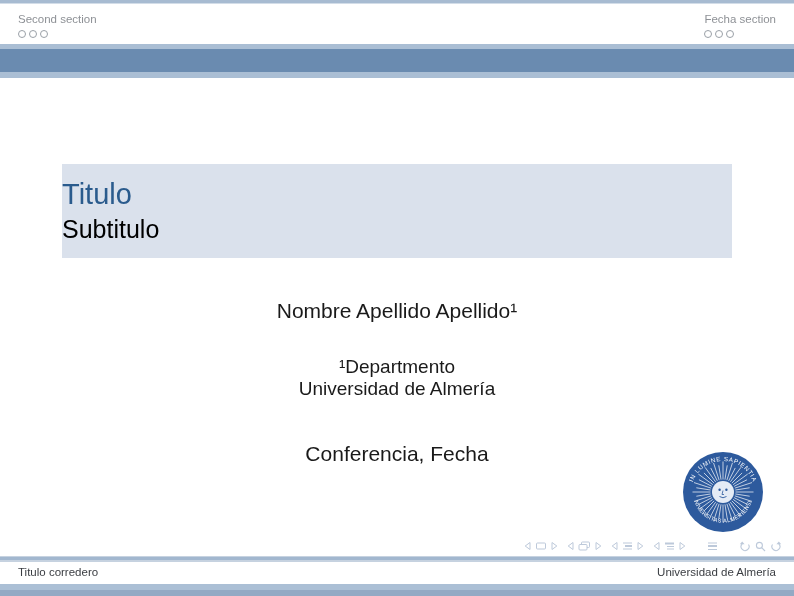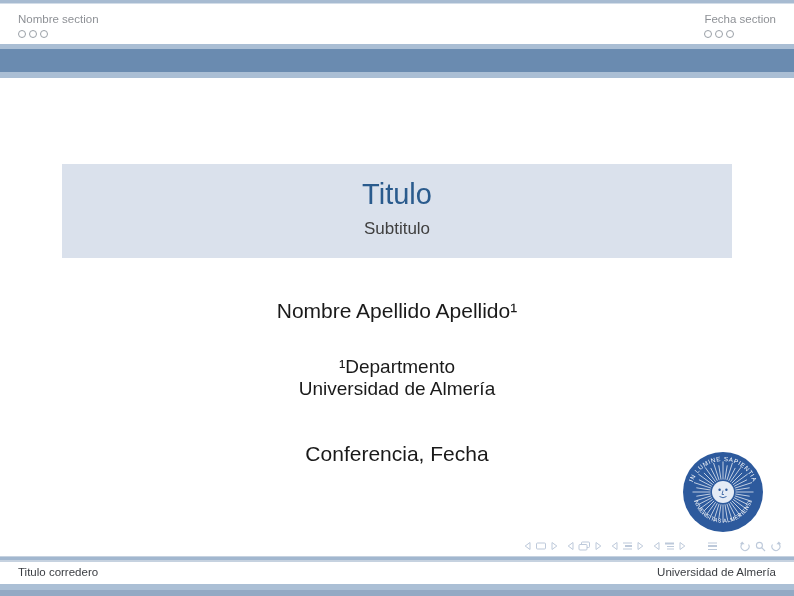--- a/index.html
+++ b/index.html
@@ -16,23 +16,23 @@
   
   .header{position:absolute;left:0;top:4px;width:794px;height:40px;}
   .head-block{position:absolute;top:8px;display:inline-block;text-align:left;cursor:pointer;}
   .head-block.left{left:18px;}
   .head-block.right{right:18px;}
   .head-label{font-size:11.5px;color:#8e9196;line-height:14px;white-space:nowrap;}
   .head-dots{margin-top:4px;display:flex;gap:3px;}
   .dot{width:6px;height:6px;border:1px solid #9aa0a7;border-radius:50%;background:transparent;}
   
   .titlebox{position:absolute;left:62px;top:164px;width:670px;height:94px;
-    background:#dae1ec;text-align:center;box-sizing:border-box;padding-top:13px;}
+    background:#dae1ec;text-align:left;box-sizing:border-box;padding-top:13px;}
   .title{font-size:29px;line-height:34px;color:#2a5b8d;}
-  .subtitle{font-size:17px;line-height:26px;color:#404040;margin-top:5px;}
+  .subtitle{font-size:25px;line-height:26px;color:#000000;margin-top:5px;}
   
   .author{position:absolute;left:0;top:296px;width:794px;text-align:center;
     font-size:21px;line-height:30px;color:#1a1a1a;}
   .institute{position:absolute;left:0;top:356px;width:794px;text-align:center;
     font-size:19px;line-height:22px;color:#1a1a1a;}
   .date{position:absolute;left:0;top:428px;width:794px;text-align:center;
     font-size:21px;line-height:30px;color:#1a1a1a;margin-top:11px;}
   
   .seal{position:absolute;left:683px;top:452px;width:80px;height:80px;}
   
@@ -53,21 +53,21 @@
 </style>
 </head>
 <body>
 
 <div class="slide">
 
   <div class="bar-top-thin"></div>
 
   <div class="header">
     <div class="head-block left">
-      <div class="head-label">Nombre section</div>
+      <div class="head-label">Second section</div>
       <div class="head-dots">
         <span class="dot"></span>
         <span class="dot"></span>
         <span class="dot"></span>
       </div>
     </div>
     <div class="head-block right">
       <div class="head-label">Fecha section</div>
       <div class="head-dots">
         <span class="dot"></span>

